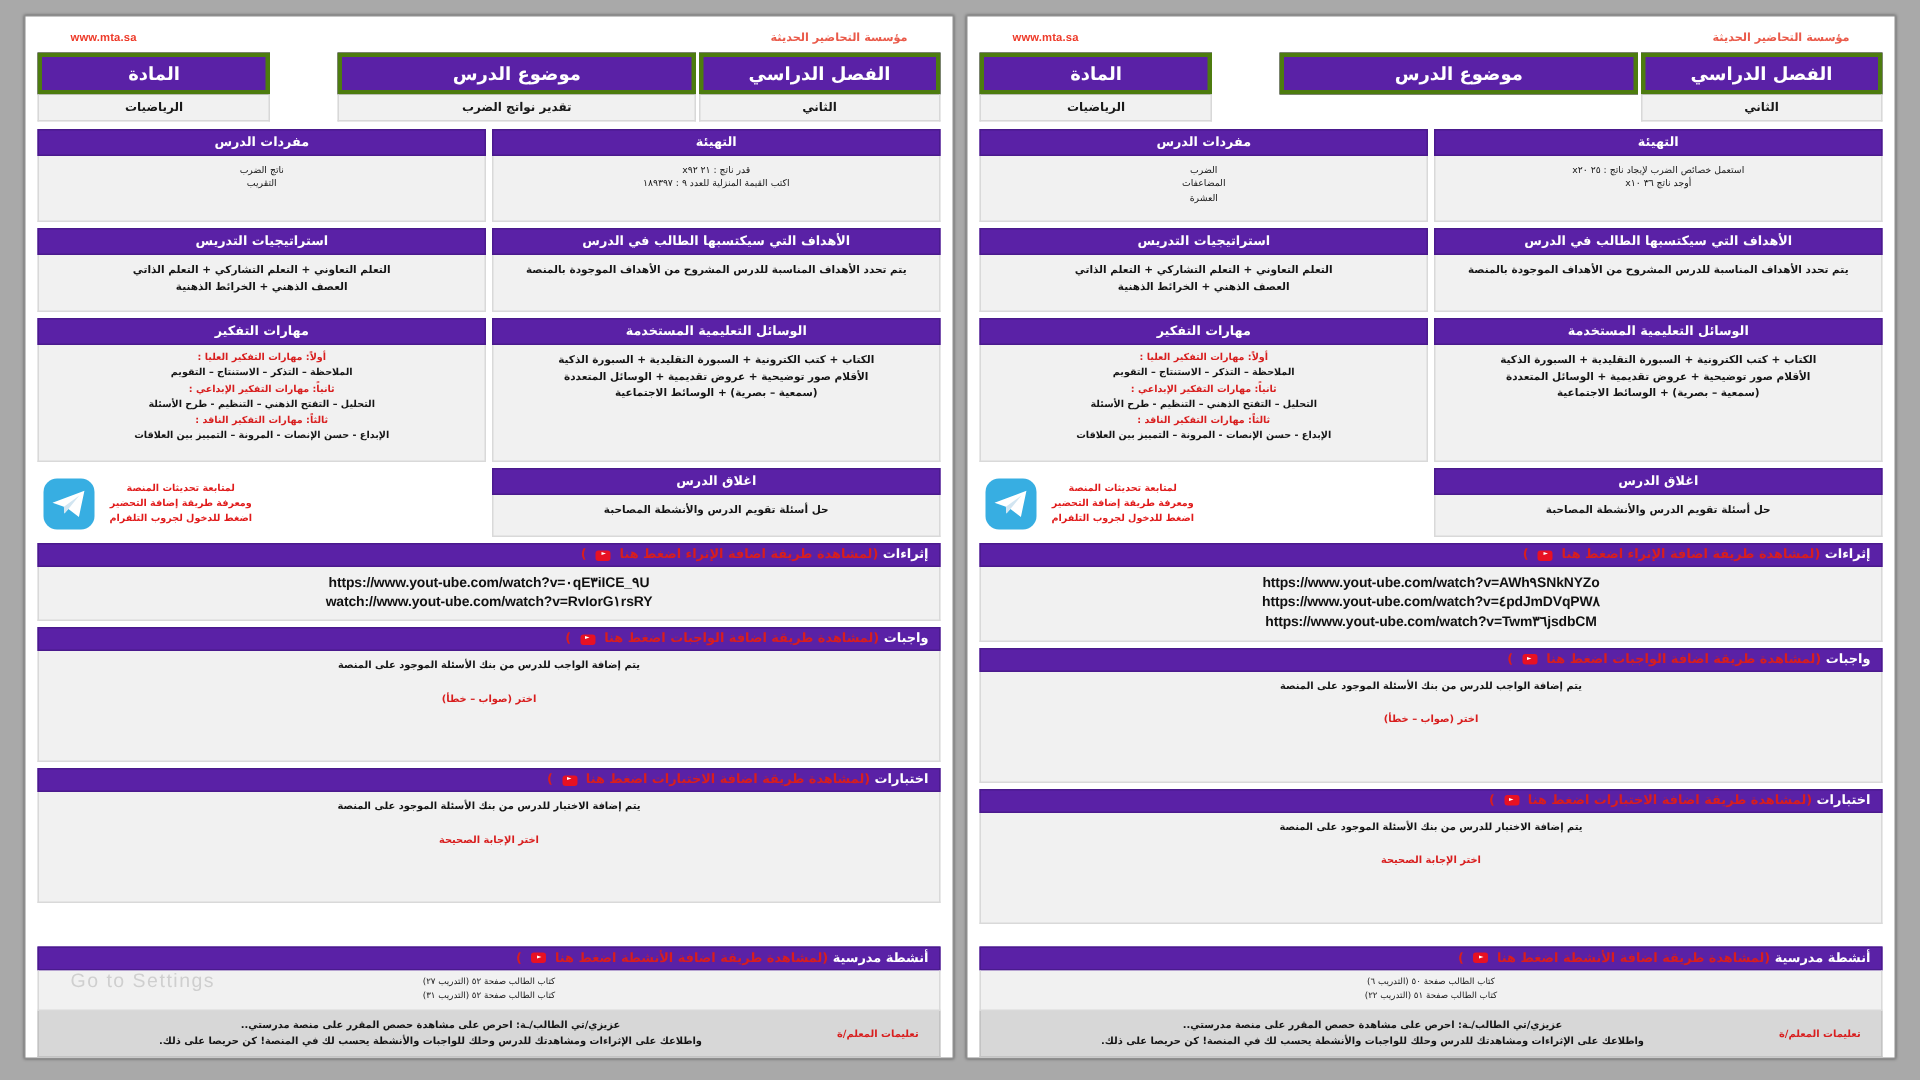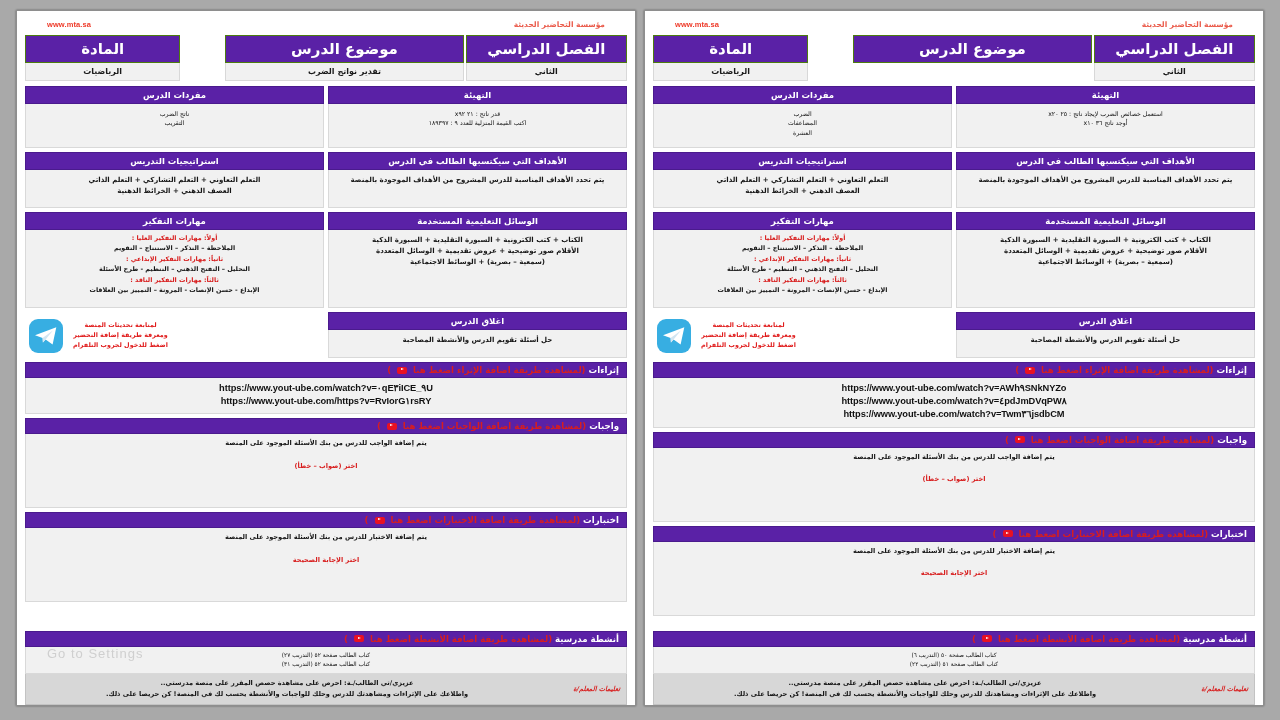--- a/index.html
+++ b/index.html
@@ -44,22 +44,22 @@
   .banner .org  { font-family: "DejaVu Sans", sans-serif; color: #ea5a4a; }
 
   
   .idtable { display: flex; width: 100%; gap: 2px; }
   .idcol { display: flex; flex-direction: column; }
   .idcol.c-mada    { width: 26%; }
   .idcol.c-mawdoo  { width: 47%; padding-left: 43px; }
   .idcol.c-fasl    { width: 27%; }
   .idhead {
     background: #5a21a6; color: #fff; font-weight: bold;
-    font-size: 15px; text-align: center; padding: 4px 2px;
-    border: 1px solid #4d7c0f;
+    font-size: 12px; text-align: center; padding: 4px 2px;
+    border: 3px solid #4d7c0f;
   }
   .idval {
     background: #f1f1f1; color: #1a1a1a; font-weight: bold;
     font-size: 8px; text-align: center; padding: 4px 2px;
     border: 1px solid #d8d8d8; border-top: none;
   }
 
   
   .cols { display: flex; gap: 4px; margin-top: 5px; }
   .col { flex: 1 1 0; display: flex; flex-direction: column; gap: 4px; }
@@ -154,21 +154,21 @@
   .acts { font-size: 5.8px; font-weight: normal; text-align: center; line-height: 1.6; }
 
   
   .teacher {
     display: flex; background: #d7d7d7;
     border: 1px solid #c3c3c3; border-top: none;
     min-height: 30px; align-items: center;
   }
   .teacher .tlabel {
     color: #d81e1e; font-weight: bold; font-size: 6.6px;
-    padding: 4px 6px; flex: 0 0 74px; text-align: right; font-style: italic;
+    padding: 4px 6px; flex: 0 0 74px; text-align: left;
   }
   .teacher .ttext {
     font-size: 6.6px; font-weight: bold; color: #141414;
     padding: 4px 8px 4px 4px; line-height: 1.65; text-align: center; flex: 1;
   }
 
   .watermark {
     position: absolute; bottom: 44px; left: 30px;
     font-family: "Liberation Sans", sans-serif;
     font-size: 13px; color: rgba(120,120,120,.28);
@@ -441,21 +441,21 @@
 
     <div class="fullsec">
       <div class="fhead">
         <span class="key">إثراءات</span>
         <span class="sub">(لمشاهدة طريقة اضافة الإثراء اضغط هنا</span>
         <span class="yt"></span>
         <span class="sub">)</span>
       </div>
       <div class="fbody urls">
         <span class="u">https://www.yout-ube.com/watch?v=٠qE٣iICE_٩U</span>
-        <span class="u">https://www.yout-ube.com/https?v=RvIorG١rsRY</span>
+        <span class="u">watch://www.yout-ube.com/watch?v=RvIorG١rsRY</span>
       </div>
     </div>
 
     <div class="fullsec">
       <div class="fhead">
         <span class="key">واجبات</span>
         <span class="sub">(لمشاهدة طريقة اضافة الواجبات اضغط هنا</span>
         <span class="yt"></span>
         <span class="sub">)</span>
       </div>

